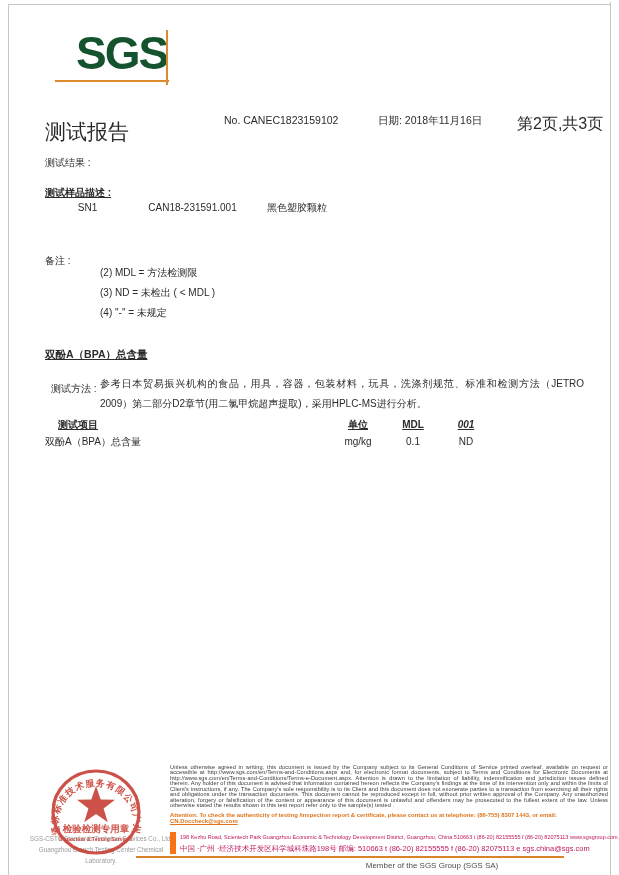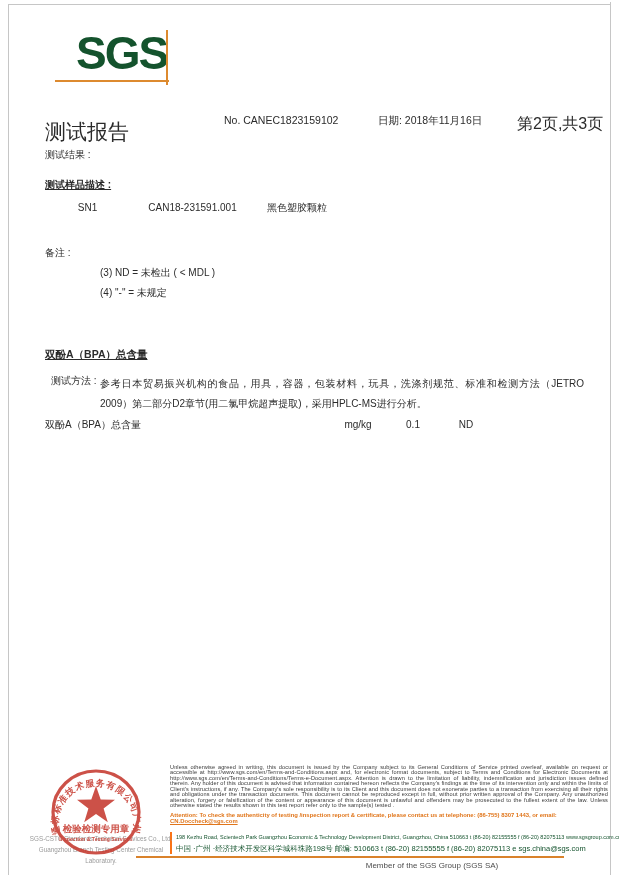--- a/index.html
+++ b/index.html
@@ -20,21 +20,21 @@
         letter-spacing:-2px;line-height:46px;}
   #logo-hline{left:55px;top:80px;width:114px;height:2px;background:#dd8a2f;}
   #logo-vline{left:166px;top:30px;width:2px;height:55px;background:#dd8a2f;}
 
   
   #doc-title{left:45px;top:110px;font-size:21px;font-weight:normal;margin-top:8px;}
   #report-no{left:224px;top:114px;font-size:10.5px;}
   #report-date{left:378px;top:114px;font-size:10.5px;}
   #page-info{left:517px;top:114px;font-size:16px;}
 
-  .label{font-size:10px;}
+  .label{font-size:10px;margin-top:8px;}
   #results-label{left:45px;top:148px;}
   #sample-desc-label{left:45px;top:178px;font-weight:bold;text-decoration:underline;}
 
   
   #sample-table{left:45px;top:200px;width:360px;font-size:10px;}
   .st-row{display:flex;line-height:16px;}
   .st-c1{width:85px;text-align:center;}
   .st-c2{width:125px;text-align:center;}
   .st-c3{flex:1;padding-left:12px;text-align:left;}
   .st-head{font-weight:bold;}
@@ -56,22 +56,22 @@
   .rt-s1{width:58px;text-align:center;}
   .rt-head span{text-decoration:underline;font-weight:bold;}
   .rt-head .it{font-style:italic;}
 
   
   #legal{left:170px;top:765px;width:438px;font-size:5.6px;line-height:5.45px;
          text-align:justify;color:#3a3a3a;letter-spacing:.1px;}
   #attention{left:170px;top:812px;width:438px;font-size:5.9px;line-height:6px;
          font-weight:bold;color:#e0751a;}
   #attention .mail{text-decoration:underline;}
-  #address{left:170px;top:832px;width:438px;border-left:2px solid #f97316;
-           padding-left:4px;color:#14532d;}
+  #address{left:170px;top:832px;width:438px;border-left:6px solid #f97316;
+           padding-left:4px;color:#be185d;}
   #addr-en{font-size:5.5px;line-height:11px;white-space:nowrap;}
   #addr-zh{font-size:7.5px;line-height:11px;white-space:nowrap;}
 
   #company-lines{left:26px;top:833px;width:150px;text-align:center;
                  font-size:6.3px;line-height:11px;color:#9a9a9a;}
 
   #footer-rule{left:136px;top:856px;width:428px;height:2px;background:#d9822b;}
   #member-line{left:300px;top:861px;width:264px;text-align:center;font-size:8px;color:#4d4d4d;}
 
   #stamp{left:46px;top:766px;width:100px;height:94px;opacity:.88;}
@@ -98,29 +98,36 @@
 <div class="abs" id="sample-table">
   <div class="st-row">
     <span class="st-c1">SN1</span>
     <span class="st-c2">CAN18-231591.001</span>
     <span class="st-c3">黑色塑胶颗粒</span>
   </div>
 </div>
 
 <div class="abs label" id="notes-label">备注 :</div>
 <div class="abs" id="notes">
+  <div>(2) MDL = 方法检测限</div>
   <div>(3) ND = 未检出 ( &lt; MDL )</div>
   <div>(4) "-" = 未规定</div>
 </div>
 
 <div class="abs" id="bpa-heading">双酚A（BPA）总含量</div>
 <div class="abs label" id="method-label">测试方法 :</div>
 <div class="abs" id="method-text">参考日本贸易振兴机构的食品，用具，容器，包装材料，玩具，洗涤剂规范、标准和检测方法（JETRO 2009）第二部分D2章节(用二氯甲烷超声提取)，采用HPLC-MS进行分析。</div>
 
 <div class="abs" id="result-table">
+  <div class="rt-row rt-head">
+    <div class="rt-item"><span>测试项目</span></div>
+    <div class="rt-unit"><span>单位</span></div>
+    <div class="rt-mdl"><span>MDL</span></div>
+    <div class="rt-s1"><span class="it">001</span></div>
+  </div>
   <div class="rt-row">
     <div class="rt-item">双酚A（BPA）总含量</div>
     <div class="rt-unit">mg/kg</div>
     <div class="rt-mdl">0.1</div>
     <div class="rt-s1">ND</div>
   </div>
 </div>
 
 <div class="abs" id="legal">Unless otherwise agreed in writing, this document is issued by the Company subject to its General Conditions of Service printed overleaf, available on request or accessible at http://www.sgs.com/en/Terms-and-Conditions.aspx and, for electronic format documents, subject to Terms and Conditions for Electronic Documents at http://www.sgs.com/en/Terms-and-Conditions/Terms-e-Document.aspx. Attention is drawn to the limitation of liability, indemnification and jurisdiction issues defined therein. Any holder of this document is advised that information contained hereon reflects the Company's findings at the time of its intervention only and within the limits of Client's instructions, if any. The Company's sole responsibility is to its Client and this document does not exonerate parties to a transaction from exercising all their rights and obligations under the transaction documents. This document cannot be reproduced except in full, without prior written approval of the Company. Any unauthorized alteration, forgery or falsification of the content or appearance of this document is unlawful and offenders may be prosecuted to the fullest extent of the law. Unless otherwise stated the results shown in this test report refer only to the sample(s) tested .</div>
 <div class="abs" id="attention"><span>Attention: To check the authenticity of testing /inspection report &amp; certificate, please contact us at telephone: (86-755) 8307 1443, or email: </span><span class="mail">CN.Doccheck@sgs.com</span></div>

